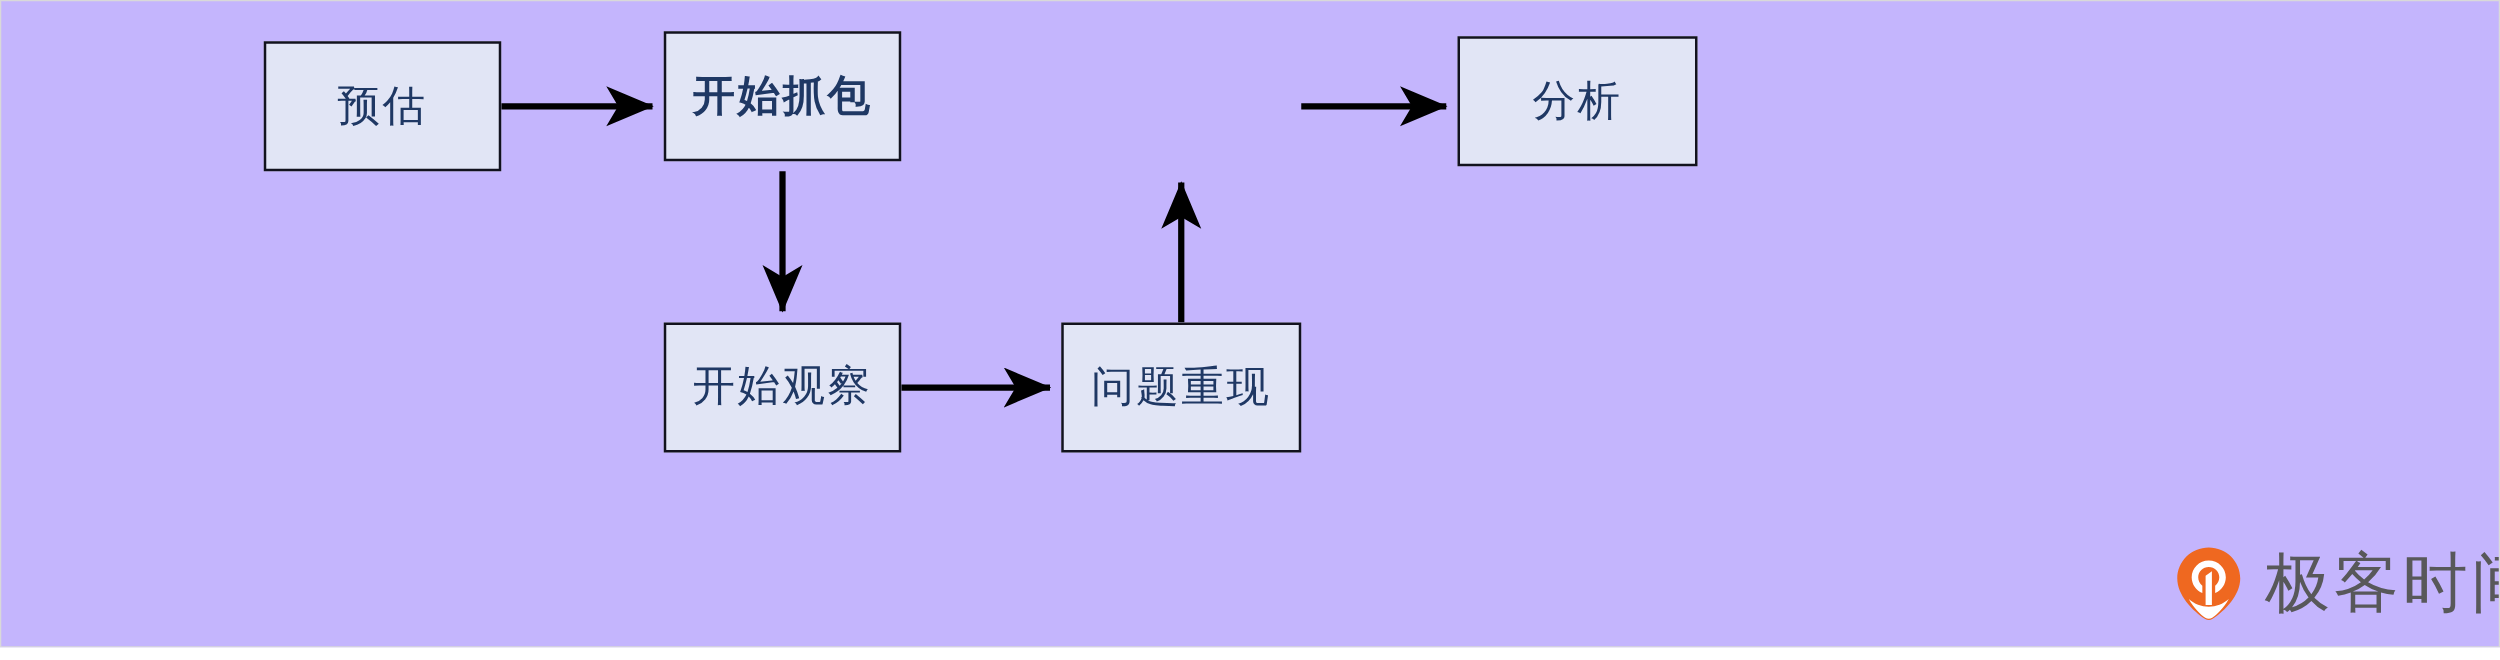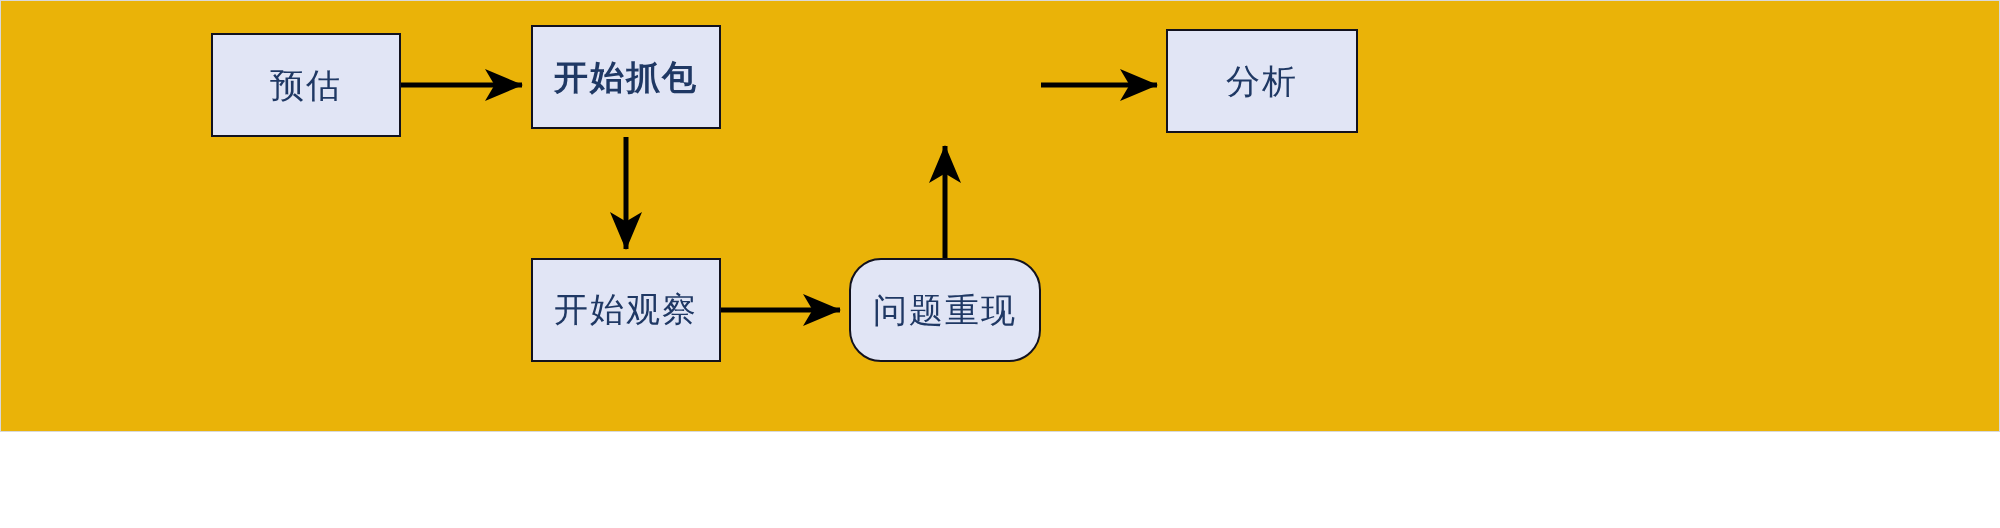--- a/index.html
+++ b/index.html
@@ -6,22 +6,22 @@
     margin: 0;
     padding: 0;
     background: #ffffff;
   }
   body {
     font-family: "Liberation Sans", "DejaVu Sans", sans-serif;
   }
   #canvas {
     position: relative;
     width: 2000px;
-    height: 432px;
-    background: #eab308;
+    height: 518px;
+    background: #c4b5fd;
     border: 1px solid #d9d9d9;
     box-sizing: border-box;
     overflow: hidden;
   }
   .node {
     position: absolute;
     background: #e1e5f5;
     border: 2px solid #12121e;
     box-sizing: border-box;
     display: flex;
@@ -105,21 +105,21 @@
 
 
   <div class="node" style="left:1165px; top:28px; width:192px; height:104px;">
     <span>分析</span>
   </div>
 
   <div class="node" style="left:530px; top:257px; width:190px; height:104px;font-family:Liberation Serif, serif;">
     <span>开始观察</span>
   </div>
 
-  <div class="node" style="left:848px; top:257px; width:192px; height:104px;border-radius:32px;">
+  <div class="node" style="left:848px; top:257px; width:192px; height:104px;">
     <span>问题重现</span>
   </div>
 
   <div class="logo" style="left:1735px; top:435px;">
     <svg class="logo-mark" viewBox="0 0 64 64" xmlns="http://www.w3.org/2000/svg">
       <path d="M32 2 C17.6 2 6 13.5 6 27.6 C6 41.2 18.6 54.4 29.1 61.1 C30.9 62.3 33.1 62.3 34.9 61.1 C45.4 54.4 58 41.2 58 27.6 C58 13.5 46.4 2 32 2 Z" fill="#ef6820"></path>
       <path d="M32 12.8 C24.2 12.8 17.9 19.0 17.9 26.7 C17.9 32.6 21.5 37.6 26.7 39.7 L26.7 33.6 C24.6 32.1 23.3 29.6 23.3 26.7 C23.3 22.0 27.2 18.2 32 18.2 C36.8 18.2 40.7 22.0 40.7 26.7 C40.7 29.6 39.4 32.1 37.3 33.6 L37.3 39.7 C42.5 37.6 46.1 32.6 46.1 26.7 C46.1 19.0 39.8 12.8 32 12.8 Z" fill="#ffffff"></path>
       <path d="M29.4 25.4 L29.4 49.5 L34.6 49.5 L34.6 21.6 Z" fill="#ffffff"></path>
       <path d="M15.5 44.5 C19.8 52.3 25.5 57.6 29.1 60.0 C30.9 61.2 33.1 61.2 34.9 60.0 C38.5 57.6 44.2 52.3 48.5 44.5 C43.8 48.6 38.2 50.9 32 50.9 C25.8 50.9 20.2 48.6 15.5 44.5 Z" fill="#ffffff"></path>
     </svg>

